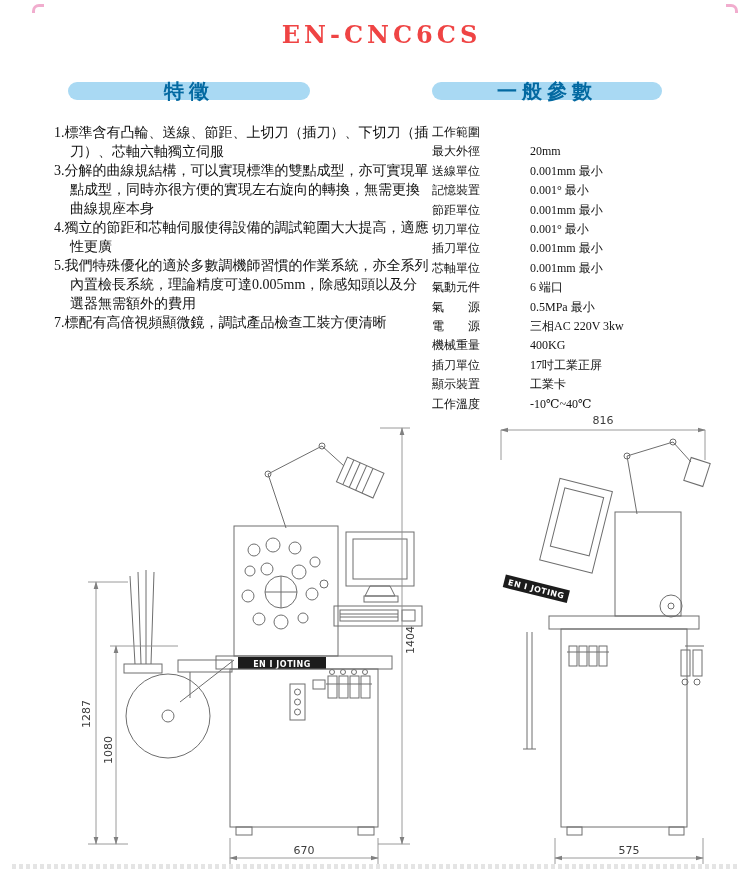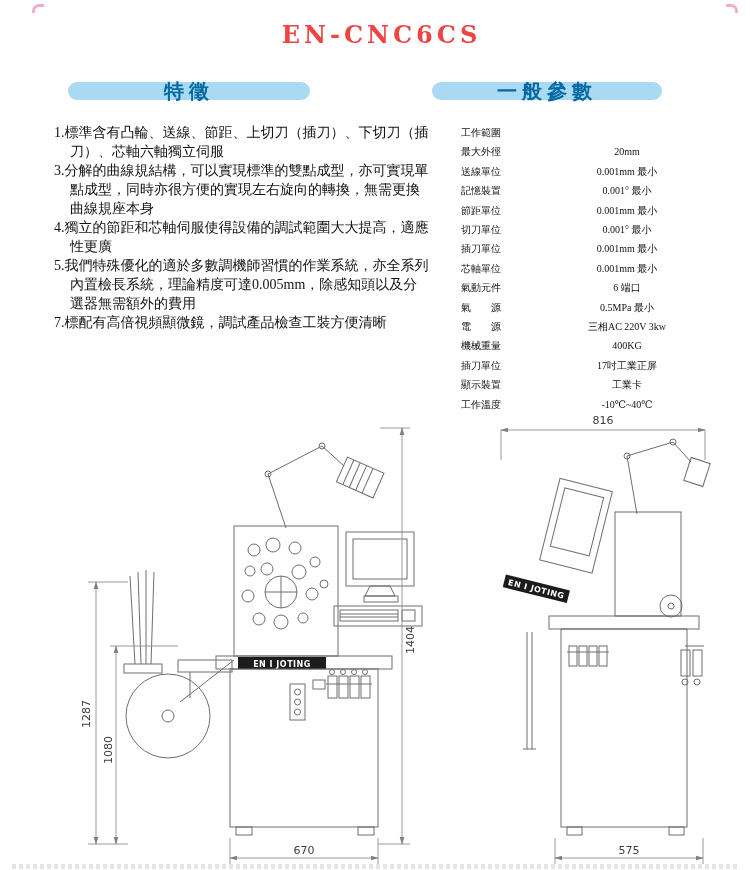--- a/index.html
+++ b/index.html
@@ -26,21 +26,21 @@
   .pill.params   { left:432px; width:230px; }
 
   .features-list {
     position:absolute; top:123px; left:34px; width:376px;
     font-size:14px; line-height:19px;margin-left:20px;
   }
   .feature { padding-left:16px; text-indent:-16px; }
 
   .params-table {
     position:absolute; top:123px; left:432px; width:292px;
-    font-size:10px; line-height:19.4px;text-align:center;
+    font-size:12px; line-height:19.4px;
   }
   .param-row { display:flex; }
   .param-label { width:98px; flex:none; }
   .param-value { flex:1; }
 
   .drawings { position:absolute; top:414px; left:0; width:750px; height:456px; }
   .drawings svg { position:absolute; top:0; }
   svg.front { left:28px; }
   svg.side  { left:475px; }
 

